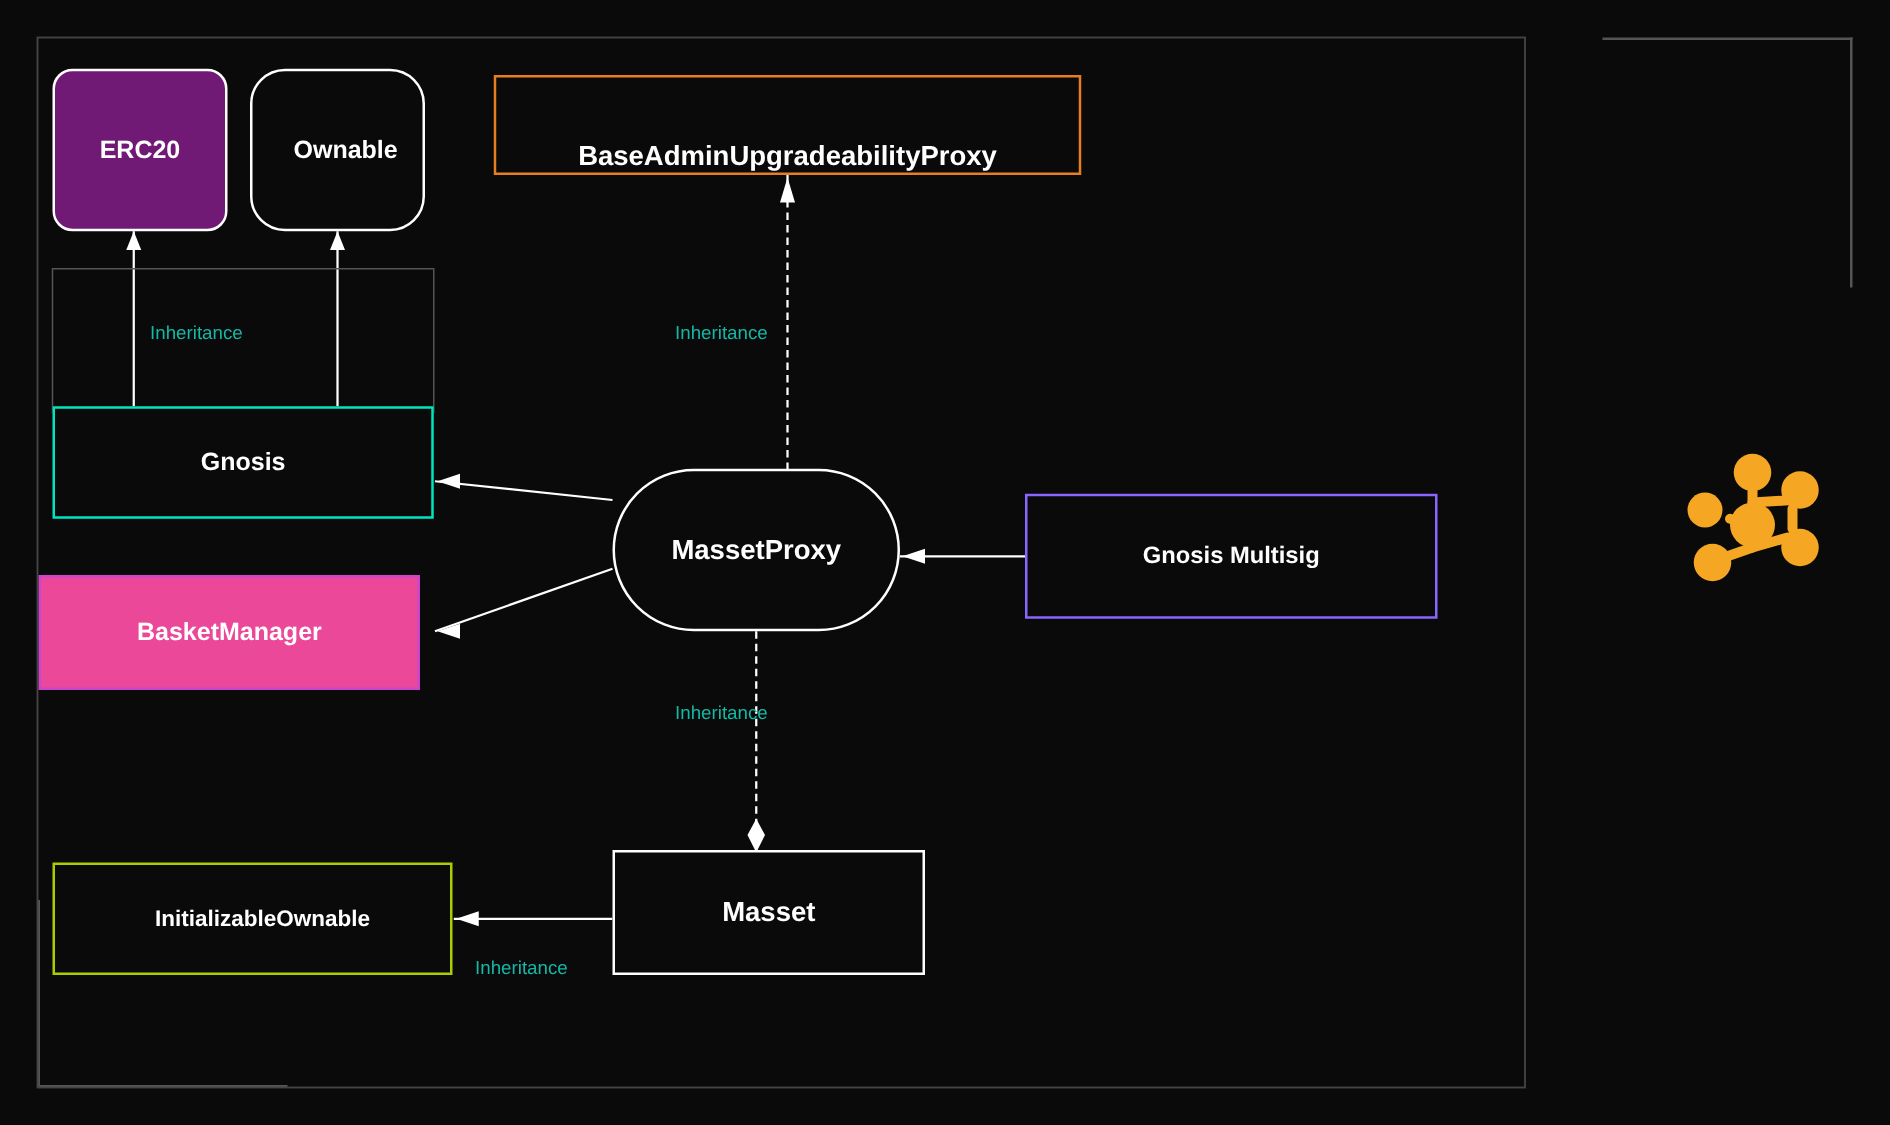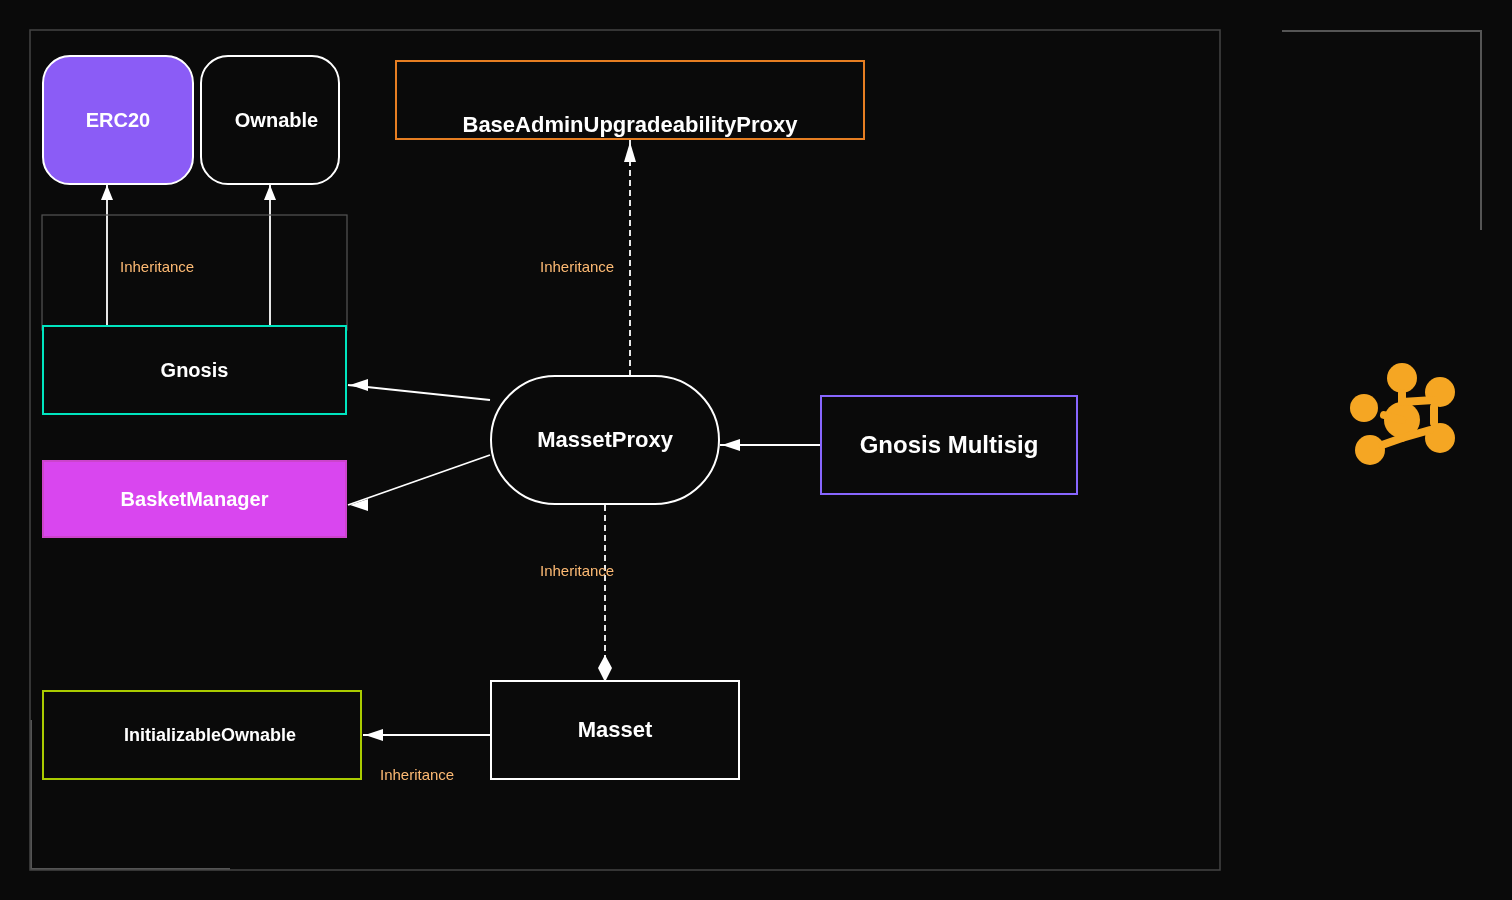--- a/index.html
+++ b/index.html
@@ -33,24 +33,24 @@
       align-items: center;
       justify-content: center;
       font-weight: bold;
       font-size: 20px;
       color: #ffffff;
     }
 
     
     .node-erc20 {
       left: 42px; top: 55px;
-      width: 152px; height: 130px;
-      border: 2.5px solid #ffffff;
-      border-radius: 28px;
-      background: #8b5cf6;
+      width: 140px; height: 130px;
+      border: 2.5px solid #ffffff;
+      border-radius: 16px;
+      background: #701a75;
     }
 
     
     .node-ownable {
       left: 200px; top: 55px;
       width: 140px; height: 130px;
       border: 2.5px solid #ffffff;
       border-radius: 28px;
       background: #0a0a0a;
       padding-left: 13px;
@@ -69,43 +69,43 @@
     
     .node-token {
       left: 42px; top: 325px;
       width: 305px; height: 90px;
       border: 2.5px solid #00e5c0;
       background: #0a0a0a;
     }
 
     
     .node-basket {
-      left: 42px; top: 460px;
-      width: 305px; height: 78px;
+      left: 31px; top: 460px;
+      width: 305px; height: 92px;
       border: 2.5px solid #cc44cc;
-      background: #d946ef;
+      background: #ec4899;
     }
 
     
     .node-masset-proxy {
       left: 490px; top: 375px;
       width: 230px; height: 130px;
       border: 2.5px solid #ffffff;
       border-radius: 65px;
       background: #0a0a0a;
       font-size: 22px;
     }
 
     
     .node-gnosis {
       left: 820px; top: 395px;
-      width: 258px; height: 100px;
+      width: 330px; height: 100px;
       border: 2.5px solid #8866ff;
       background: #0a0a0a;
-      font-size: 24px;
+      font-size: 19px;
     }
 
     
     .node-masset {
       left: 490px; top: 680px;
       width: 250px; height: 100px;
       border: 2.5px solid #ffffff;
       background: #0a0a0a;
       font-size: 22px;
     }
@@ -116,21 +116,21 @@
       width: 320px; height: 90px;
       border: 2.5px solid #aacc00;
       background: #0a0a0a;
       font-size: 18px;
       padding-left: 16px;
     }
 
     
     .label {
       position: absolute;
-      color: #fdba74;
+      color: #14b8a6;
       font-size: 15px;
       font-weight: normal;
     }
 
     
     .logo-area {
       position: absolute;
       right: 30px;
       top: 340px;
       width: 160px;

